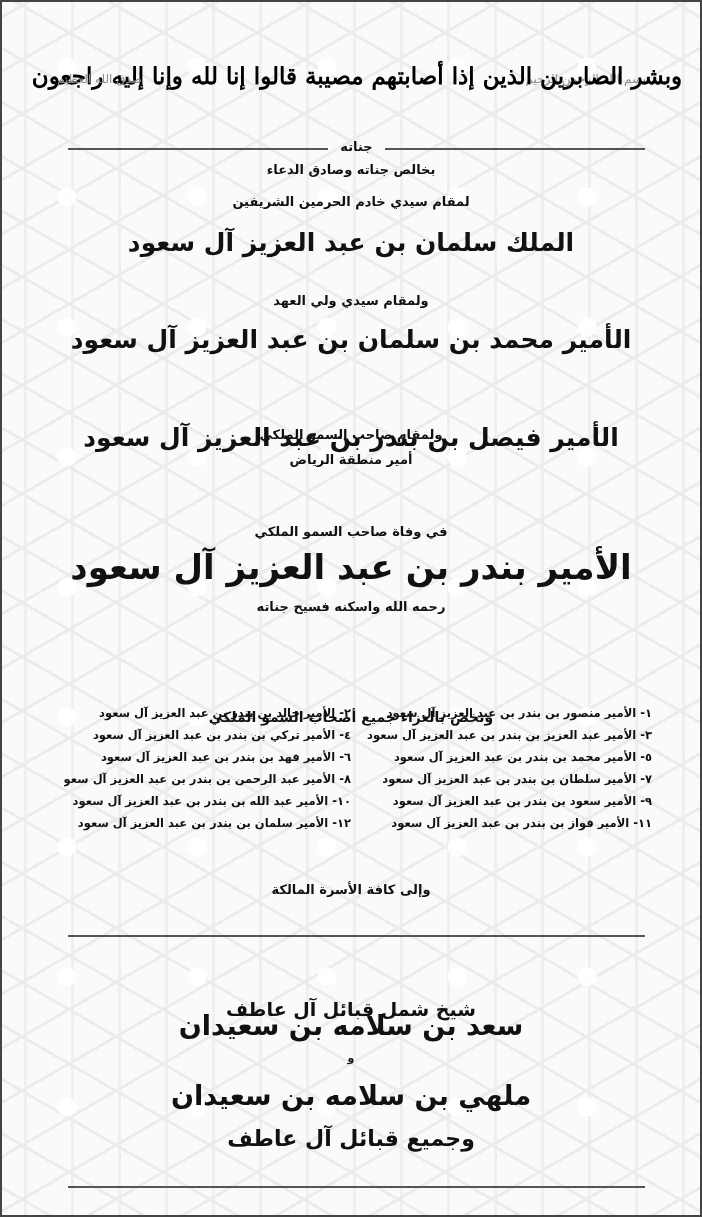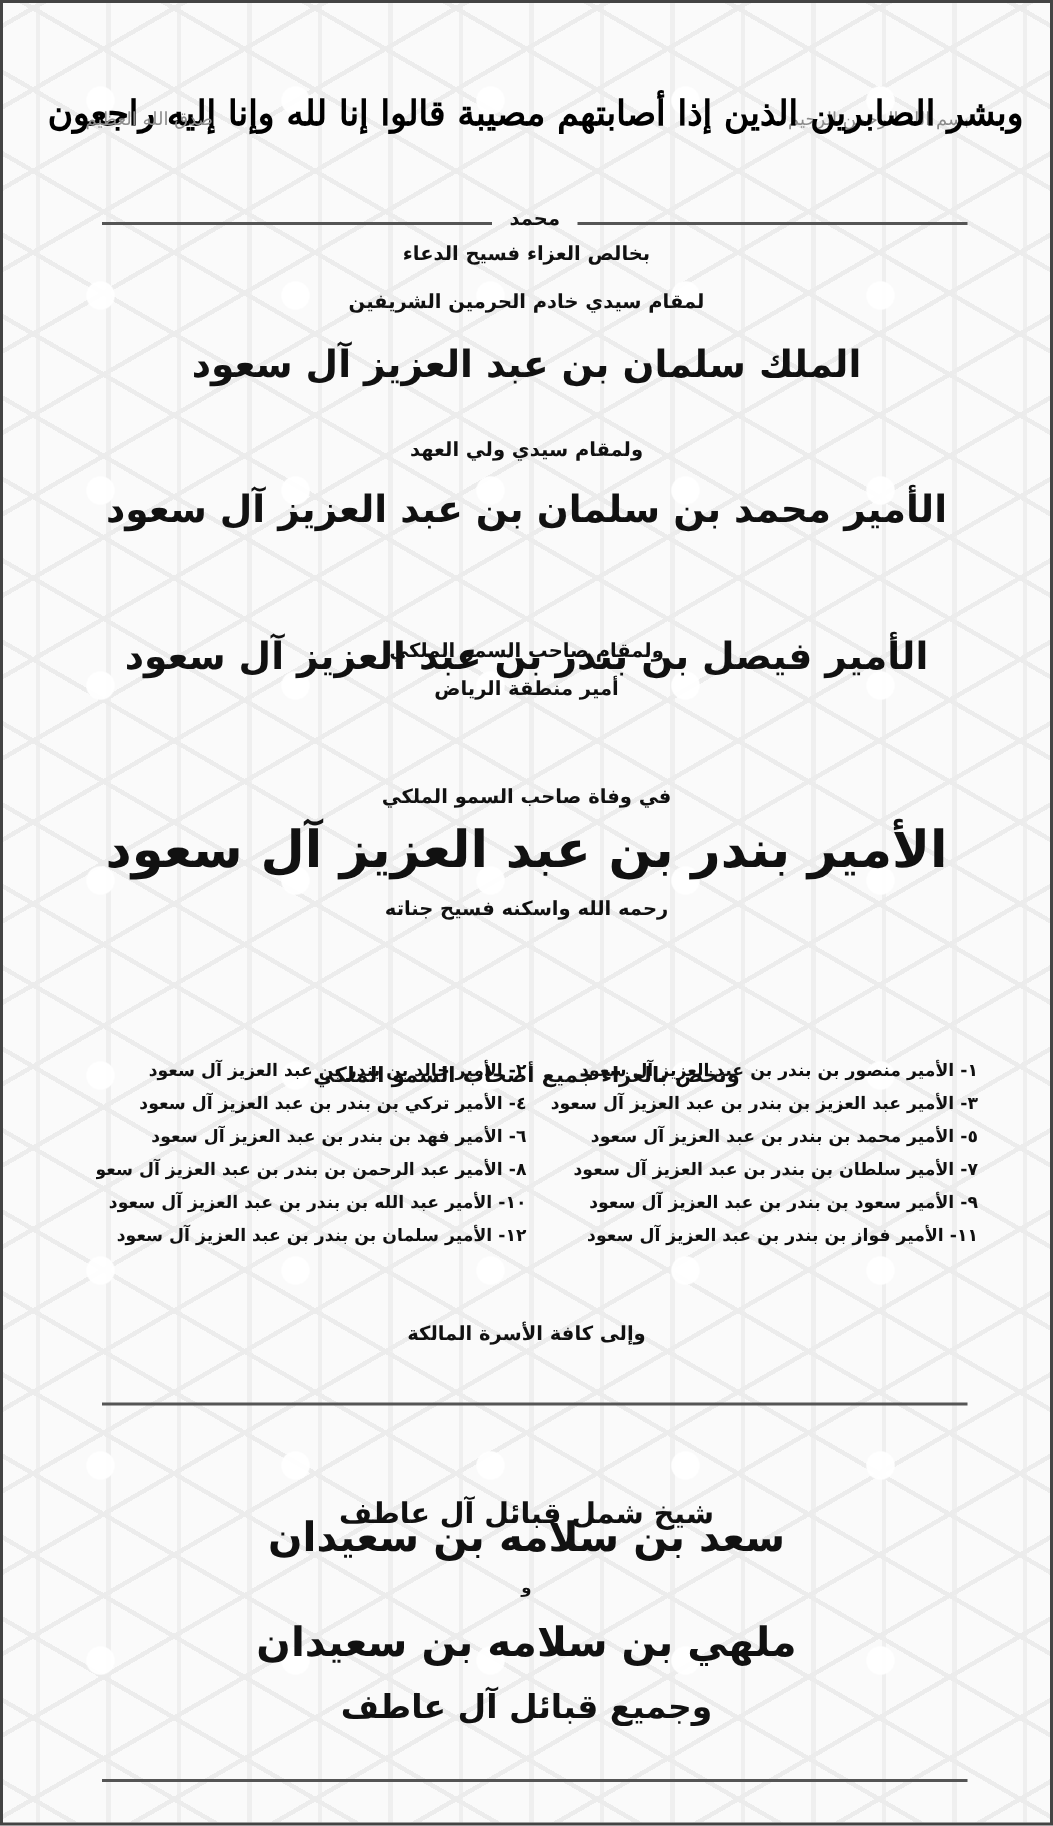--- a/index.html
+++ b/index.html
@@ -66,24 +66,24 @@
 </head>
 <body>
 
 <div class="page">
 
   <div class="abs small-callig basmala">بسم الله الرحمن الرحيم</div>
   <div class="abs verse">وبشر الصابرين الذين إذا أصابتهم مصيبة قالوا إنا لله وإنا إليه راجعون</div>
   <div class="abs small-callig sadaqa">صدق الله العظيم</div>
 
   <div class="abs rule-split-l"></div>
-  <div class="abs intro-word">محمد</div>
+  <div class="abs intro-word">جناته</div>
   <div class="abs rule-split-r"></div>
 
-  <div class="abs center t-small" style="top:160px;">بخالص العزاء فسيح الدعاء</div>
+  <div class="abs center t-small" style="top:160px;">بخالص جناته وصادق الدعاء</div>
   <div class="abs center t-small" style="top:192px;">لمقام سيدي خادم الحرمين الشريفين</div>
 
   <div class="abs center t-large" style="top:226px;">الملك سلمان بن عبد العزيز آل سعود</div>
 
   <div class="abs center t-large" style="top:323px;">الأمير محمد بن سلمان بن عبد العزيز آل سعود</div>
   <div class="abs center t-small" style="top:291px;">ولمقام سيدي ولي العهد</div>
 
   <div class="abs center t-small" style="top:389px;margin-top:36px;">ولمقام صاحب السمو الملكي</div>
   <div class="abs center t-large" style="top:421px;">الأمير فيصل بن بندر بن عبد العزيز آل سعود</div>
   <div class="abs center t-small" style="top:450px;">أمير منطقة الرياض</div>

